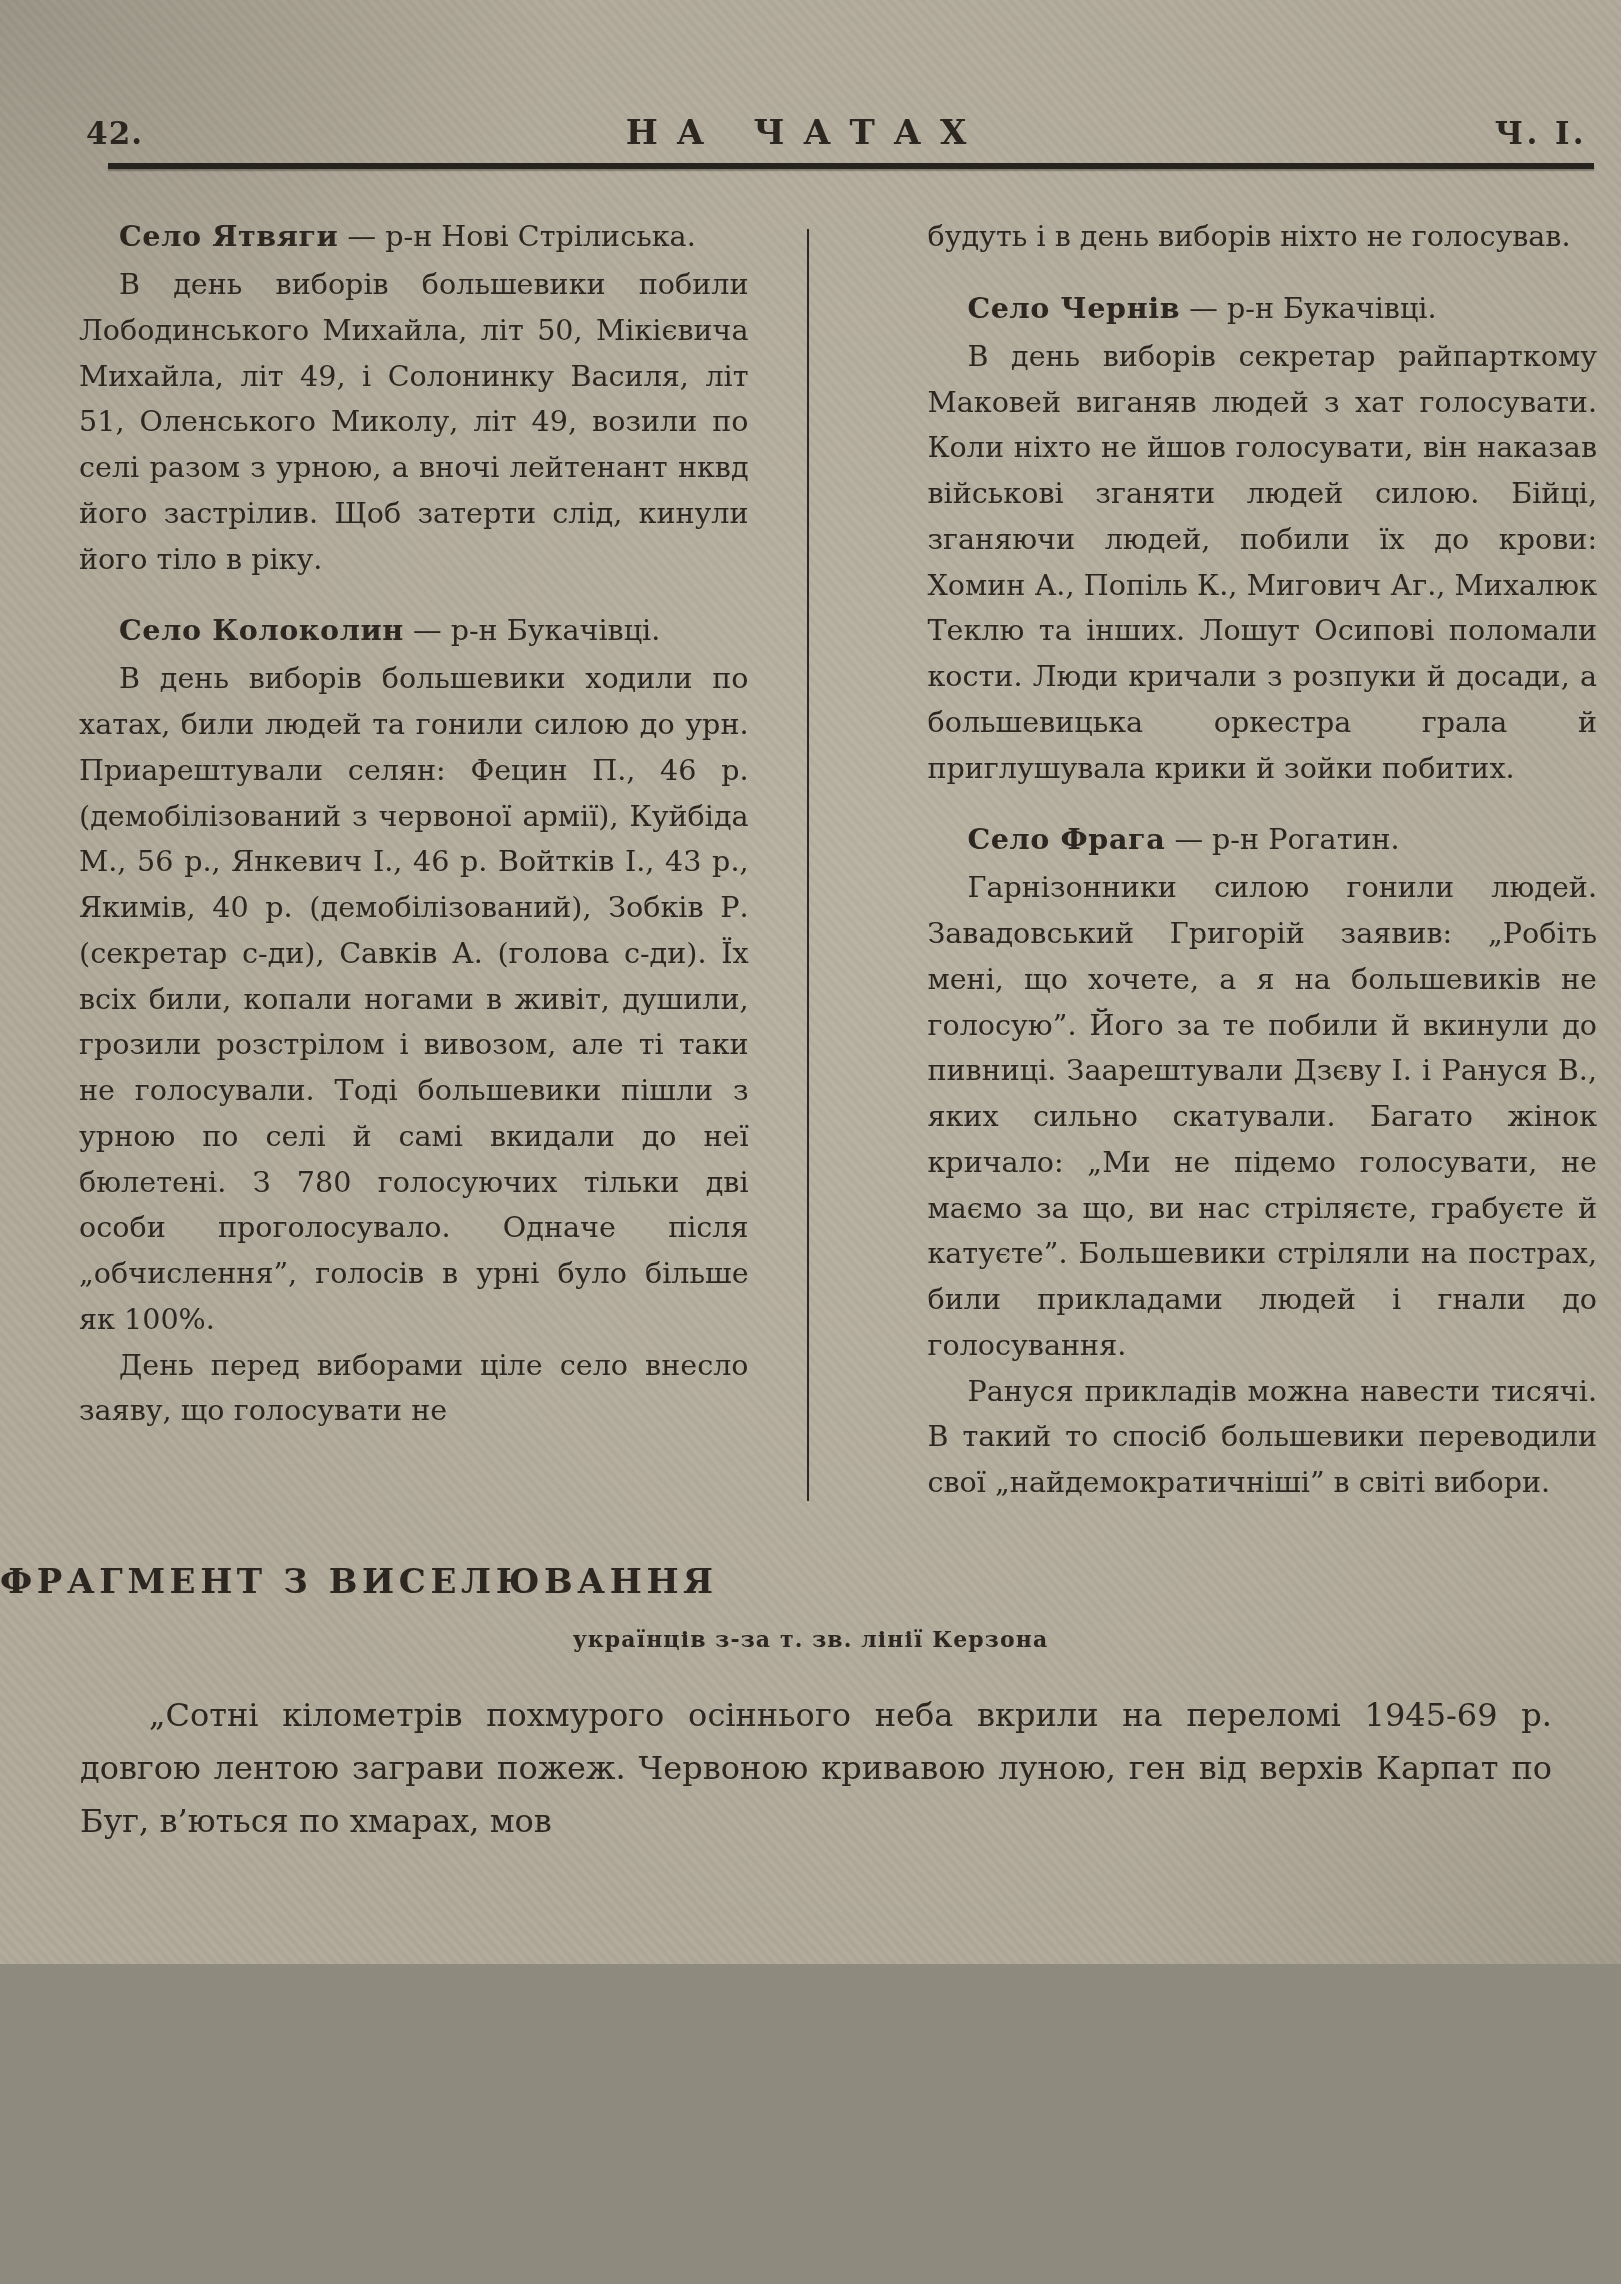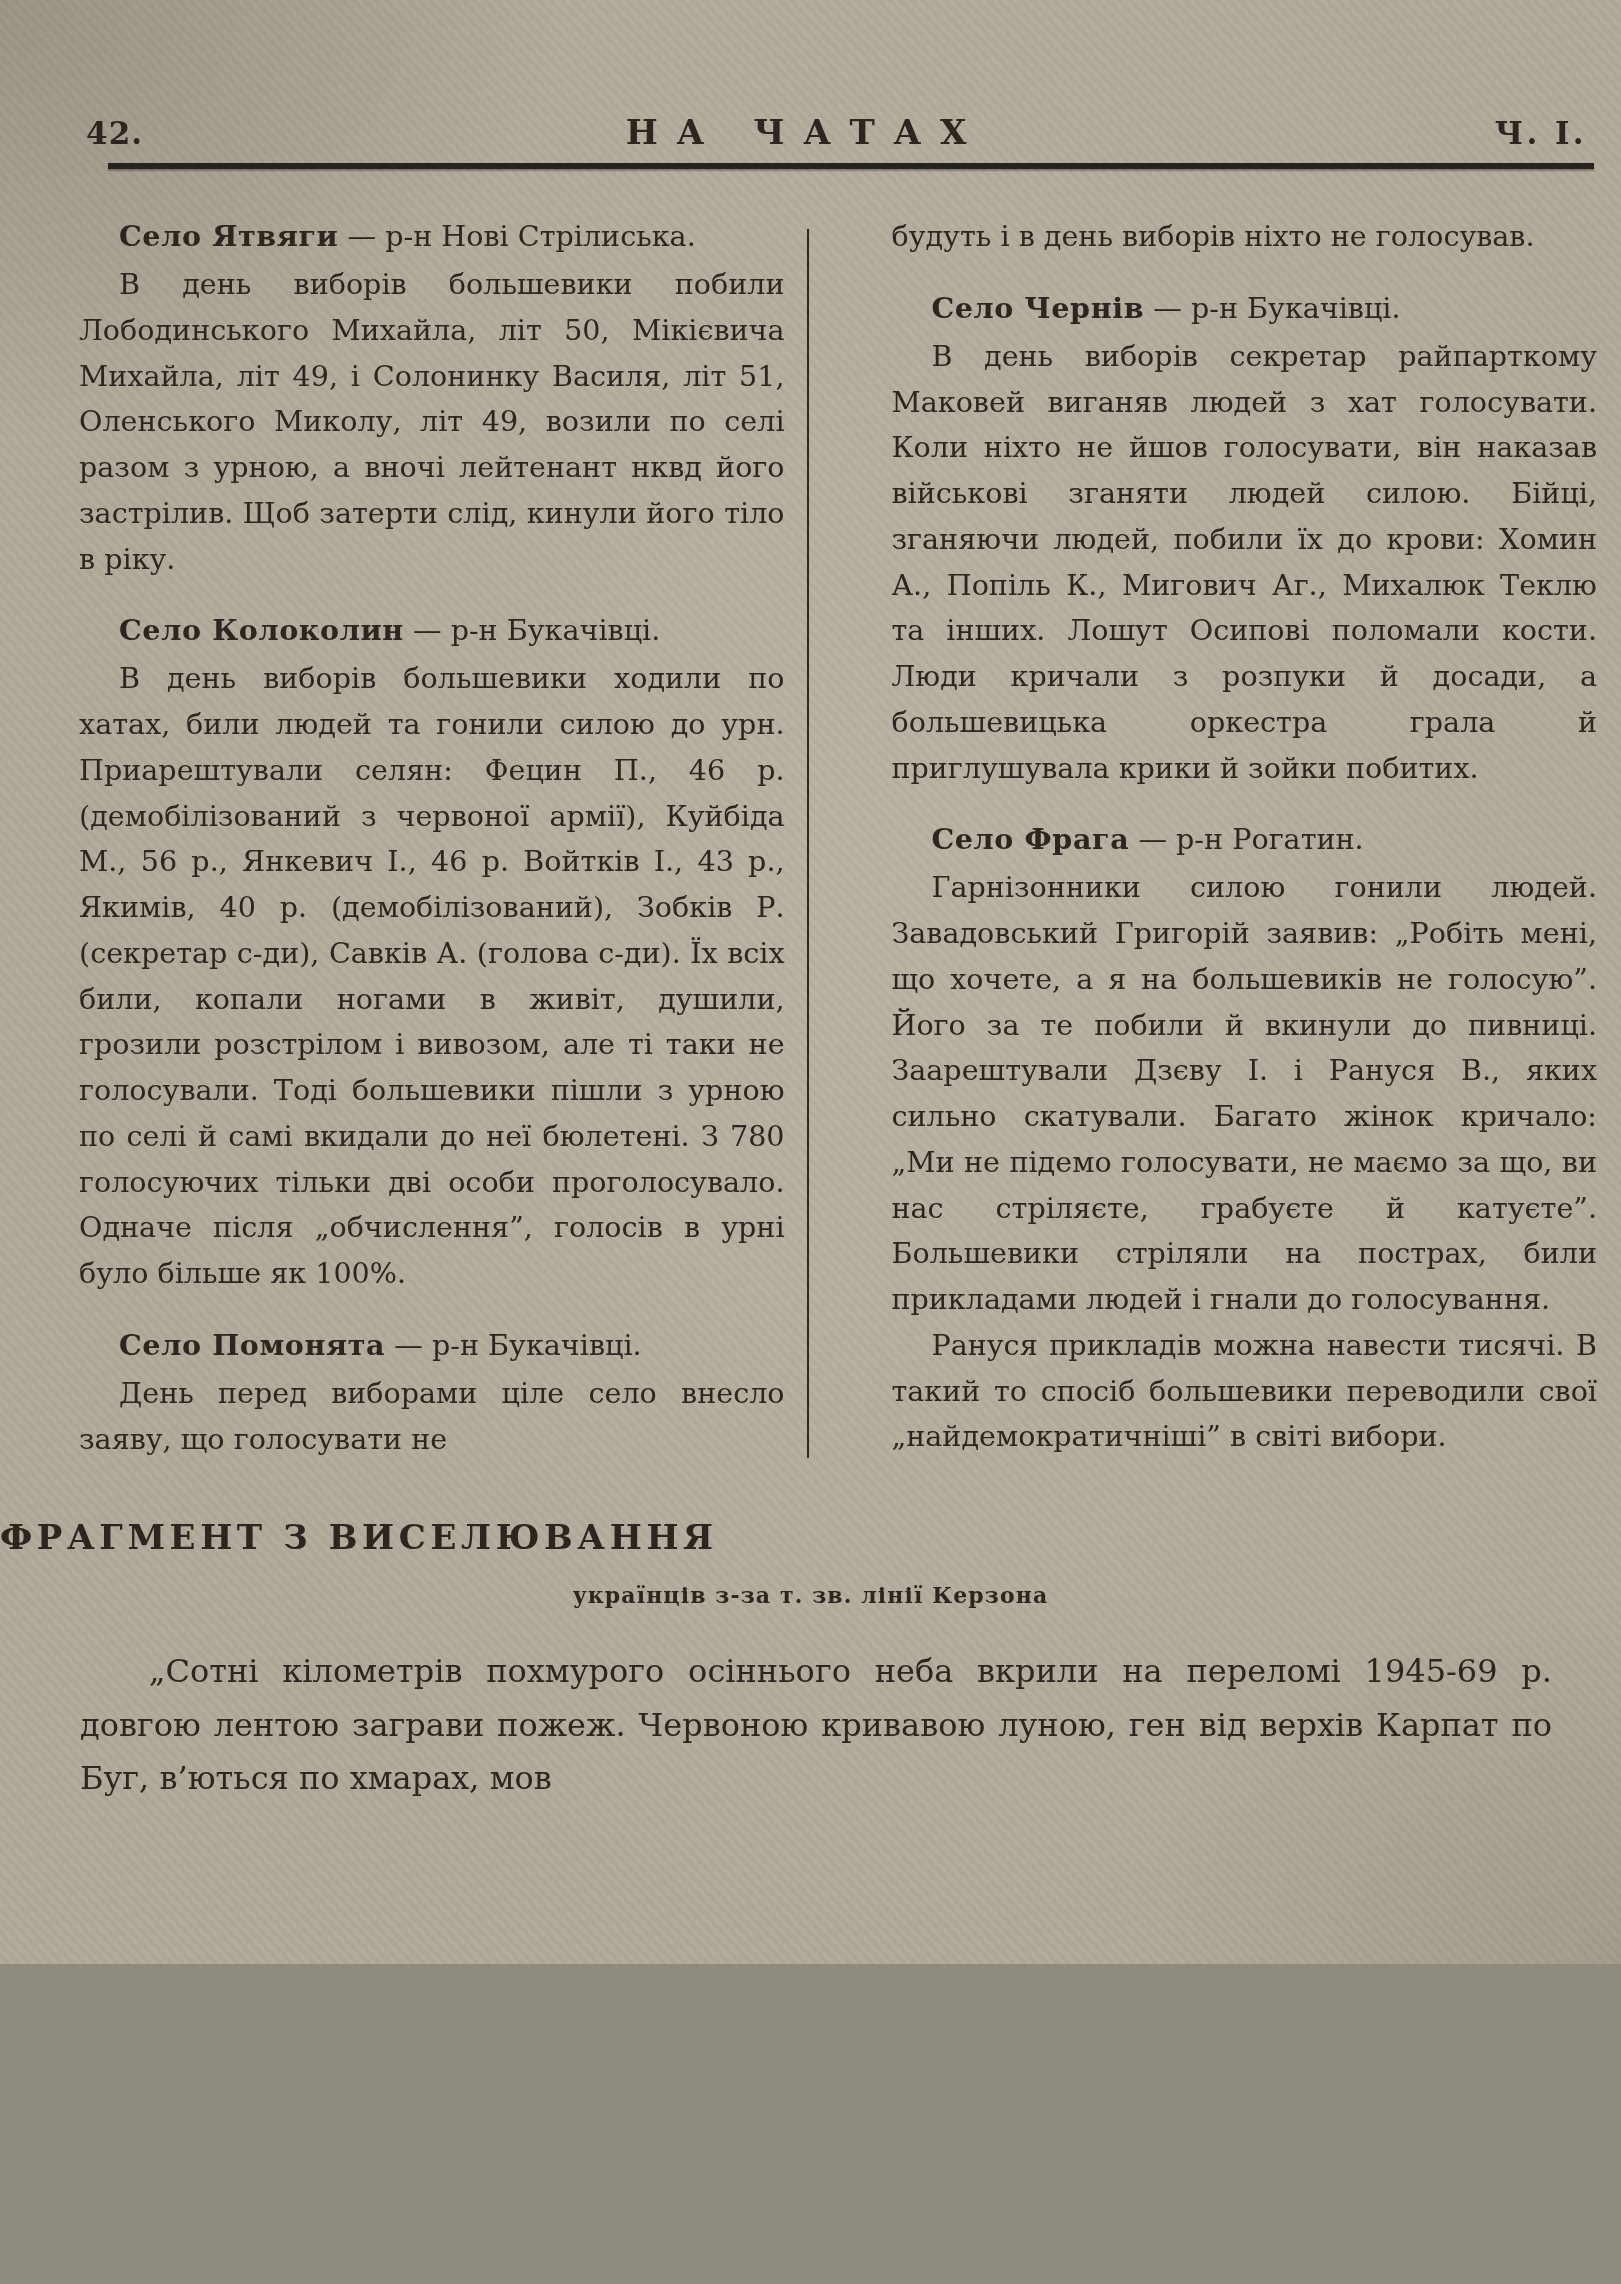--- a/index.html
+++ b/index.html
@@ -26,20 +26,21 @@
   .hdr .mast{font-size:34px;font-weight:bold;letter-spacing:0.55em;text-indent:0.55em;transform:translateX(-23px);}
   .hdr .iss{font-size:31px;font-weight:bold;letter-spacing:3.4px;}
   .rule{
     height:5.7px;background:#26221d;
     margin:11.4px 27px 0 108px;
     box-shadow:0 1.7px 1.1px rgba(38,34,29,0.35);
   }
   .cols{
     display:flex;align-items:stretch;
     padding:45px 24px 0 79px;
+    gap:36px;
   }
   .col{flex:1;min-width:0;}
   .col.left{padding-right:22px;}
   .col.right{padding-left:82px;}
   .vdiv{width:2.9px;background:#2c2822;margin:15px 0 4.6px 0;}
   .para{
     font-size:28.6px;line-height:1.60;
     text-align:justify;
     margin:0;
     text-indent:40px;
@@ -75,21 +76,20 @@
   </div>
   <div class="rule"></div>
 
   <div class="cols">
 
     <div class="col left">
       <p class="para heading"><b>Село Ятвяги</b><span> — р-н Нові Стрілиська.</span></p>
       <p class="para">В день виборів большевики побили Лободинського Михайла, літ 50, Мікієвича Михайла, літ 49, і Солонинку Василя, літ 51, Оленського Миколу, літ 49, возили по селі разом з урною, а вночі лейтенант нквд його застрілив. Щоб затерти слід, кинули його тіло в ріку.</p>
       <p class="para heading"><b>Село Колоколин</b><span> — р-н Букачівці.</span></p>
       <p class="para">В день виборів большевики ходили по хатах, били людей та гонили силою до урн. Приарештували селян: Фецин П., 46 р. (демобілізований з червоної армії), Куйбіда М., 56 р., Янкевич І., 46 р. Войтків І., 43 р., Якимів, 40 р. (демобілізований), Зобків Р. (секретар с-ди), Савків А. (голова с-ди). Їх всіх били, копали ногами в живіт, душили, грозили розстрілом і вивозом, але ті таки не голосували. Тоді большевики пішли з урною по селі й самі вкидали до неї бюлетені. З 780 голосуючих тільки дві особи проголосувало. Одначе після „обчислення”, голосів в урні було більше як 100%.</p>
-      <p class="para heading"><b>Село Помонята</b><span> — р-н Букачівці.</span></p>
       <p class="para">День перед виборами ціле село внесло заяву, що голосувати не</p>
     </div>
 
     <div class="vdiv"></div>
 
     <div class="col right">
       <p class="para noindent">будуть і в день виборів ніхто не голосував.</p>
       <p class="para heading"><b>Село Чернів</b><span> — р-н Букачівці.</span></p>
       <p class="para">В день виборів секретар райпарткому Маковей виганяв людей з хат голосувати. Коли ніхто не йшов голосувати, він наказав військові зганяти людей силою. Бійці, зганяючи людей, побили їх до крови: Хомин А., Попіль К., Мигович Аг., Михалюк Теклю та інших. Лошут Осипові поломали кости. Люди кричали з розпуки й досади, а большевицька оркестра грала й приглушувала крики й зойки побитих.</p>
       <p class="para heading"><b>Село Фрага</b><span> — р-н Рогатин.</span></p>

